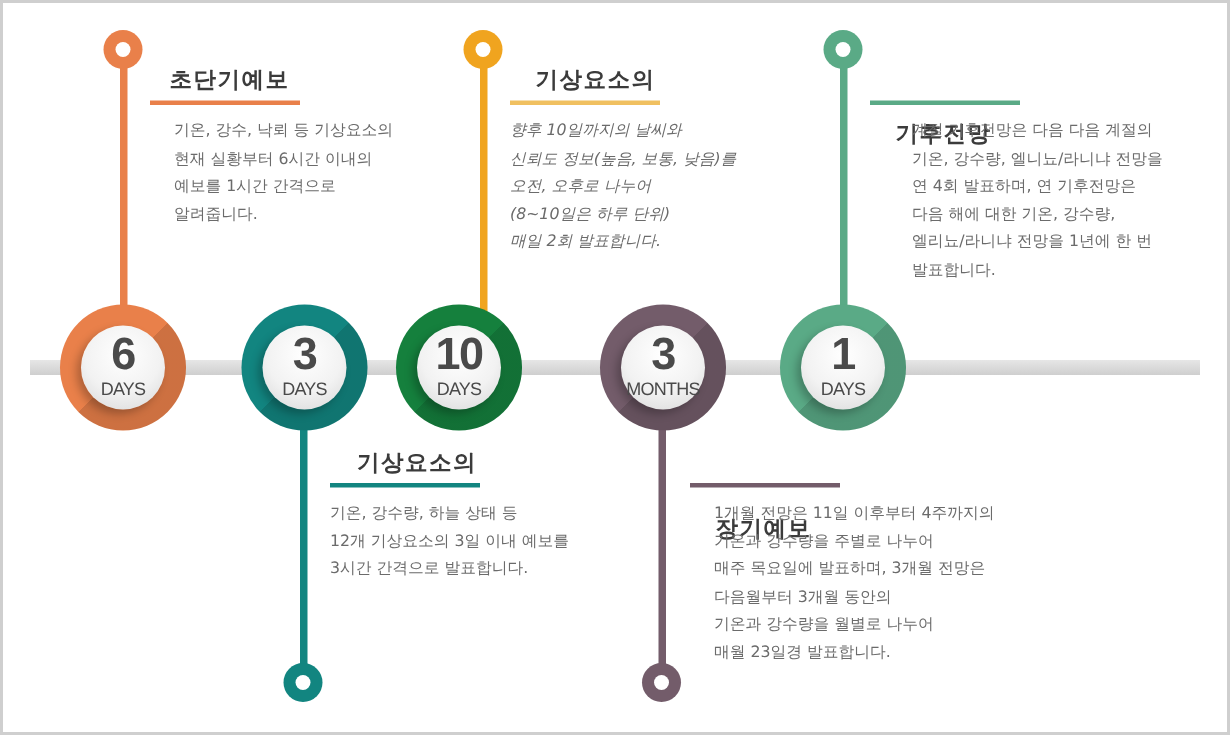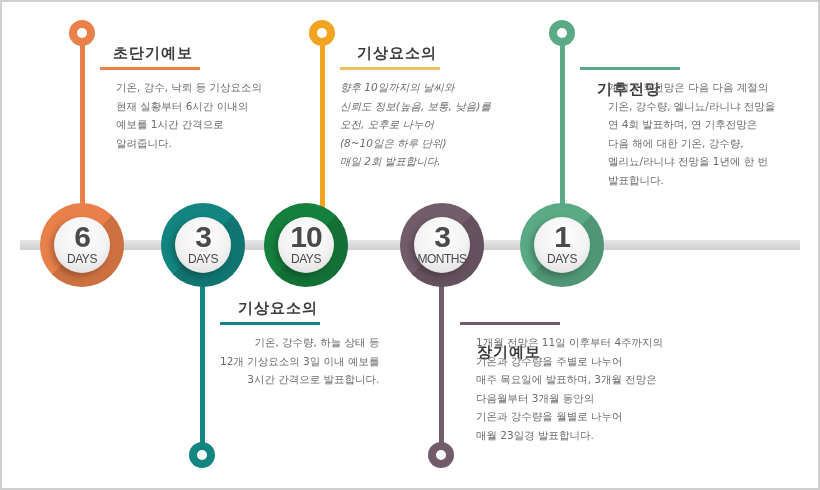--- a/index.html
+++ b/index.html
@@ -49,21 +49,21 @@
   <div class="pin" style="left:189px;top:442px;background:#128580;"></div>
   <div class="circle" style="left:161px;top:203px;background:#128580;">
     <div class="shade"></div>
     <div class="inner">
       <span class="num">3</span>
       <span class="unit">DAYS</span>
     </div>
   </div>
   <div class="title" style="left:238px;top:299px;">기상요소의</div>
   <div class="uline" style="left:220px;top:322px;background:#128580;"></div>
-  <div class="desc" style="left:220px;top:333px;text-align:right;">기온, 강수량, 하늘 상태 등
+  <div class="desc" style="left:220px;top:333px;">기온, 강수량, 하늘 상태 등
 12개 기상요소의 3일 이내 예보를
 3시간 간격으로 발표합니다.</div>
 </div>
 
 <div>
   <div class="stem" style="left:320px;top:40px;height:170px;background:#f0a41f;"></div>
   <div class="pin" style="left:309px;top:20px;background:#f0a41f;"></div>
   <div class="circle" style="left:264px;top:203px;background:#15803d;">
     <div class="shade"></div>
     <div class="inner">

